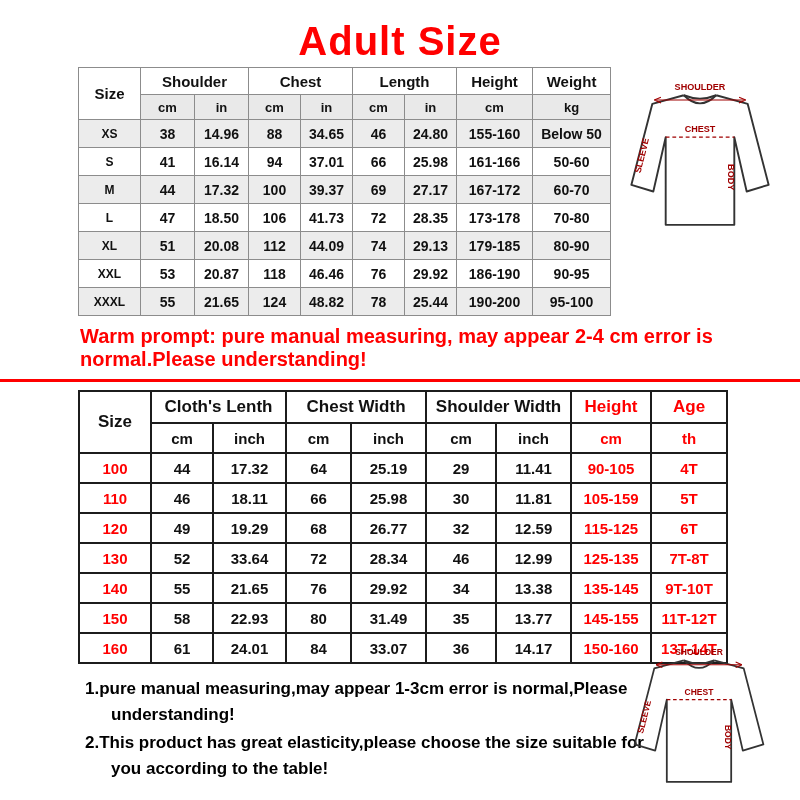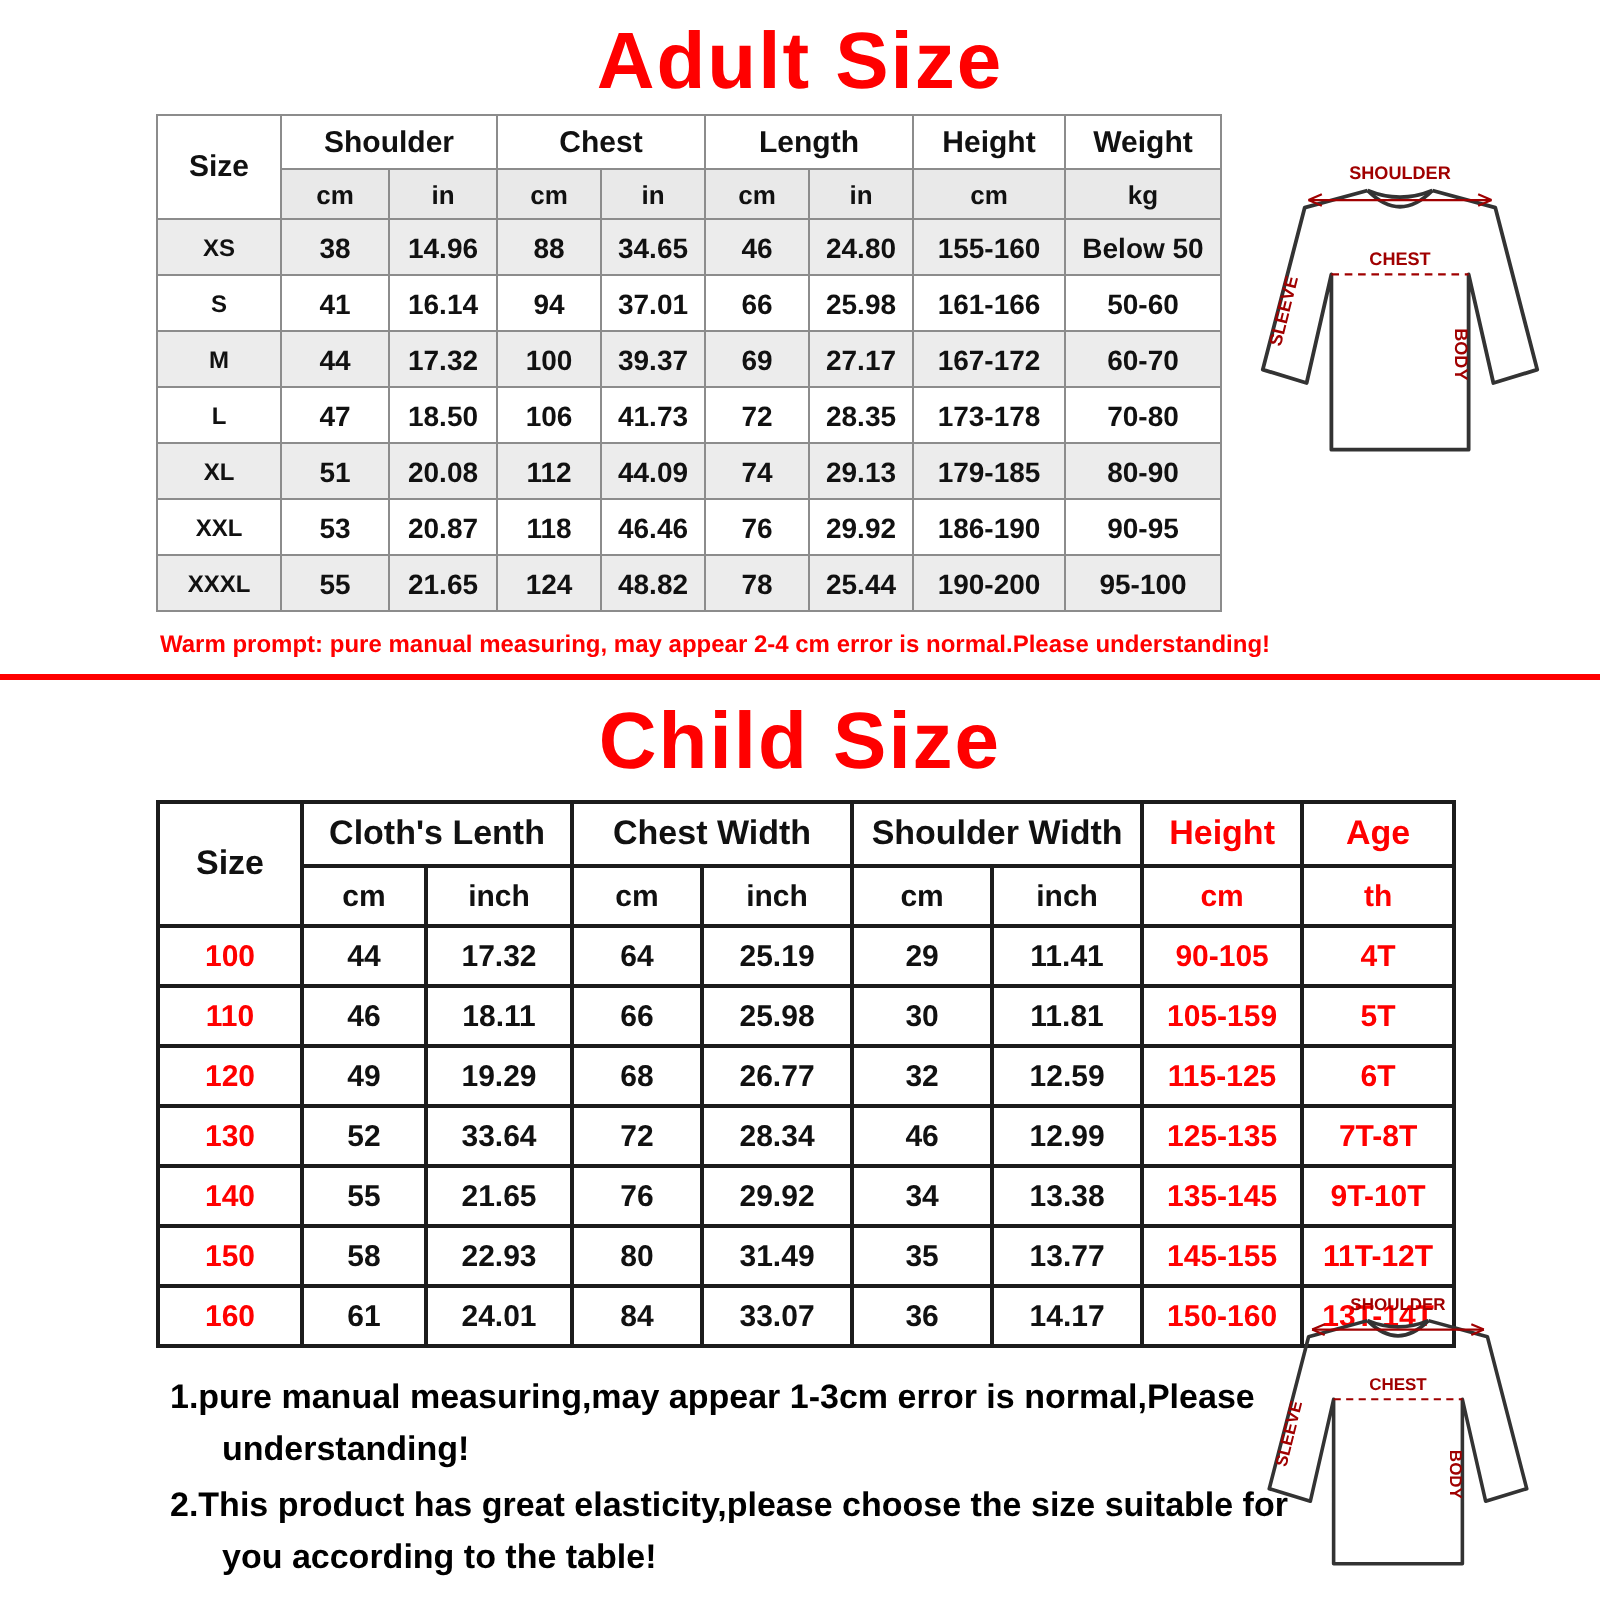--- a/index.html
+++ b/index.html
@@ -1,36 +1,36 @@
 <!DOCTYPE html>
 <html><head>
 <meta charset="utf-8">
 <style>
   * { margin:0; padding:0; box-sizing:border-box; }
   html,body { background:#ffffff; }
   body { font-family:"Liberation Sans", sans-serif; }
   .page { position:relative; width:800px; height:800px; background:#fff; overflow:hidden; margin:0 auto; }
 
   .main-title { color:#ff0000; font-weight:bold; font-size:40px; text-align:center; line-height:1.05; letter-spacing:1px; }
-  .adult-title { padding-top:10px; }
+  .adult-title { padding-top:20px; }
   .child-title { padding-top:10px; }
 
   table { border-collapse:collapse; table-layout:fixed; }
 
   
   .adult-table { margin:5px 0 0 78px; width:532px; }
   .adult-table th, .adult-table td { border:1px solid #8c8c8c; text-align:center; vertical-align:middle; font-weight:bold; color:#111; overflow:hidden; }
   .adult-table thead tr.group-row th { height:27px; font-size:15px; background:#fff; }
   .adult-table thead th.size-head { font-size:17px; background:#fff; }
   .adult-table thead tr.unit-row th { height:25px; font-size:13px; background:#e9e9e9; }
   .adult-table tbody td { height:28px; font-size:14px; background:#fff; }
   .adult-table tbody tr:nth-child(odd) td { background:#ececec; }
   .adult-table tbody td:first-child { font-size:12px; }
 
-  .warning { color:#ff0000; font-weight:bold; font-size:12px; padding:9px 10px 8px 80px; }
+  .warning { color:#ff0000; font-weight:bold; font-size:20px; padding:9px 10px 8px 80px; }
   .divider { border:none; border-top:3px solid #ff0000; width:800px; }
 
   
   .child-table { margin:8px 0 0 78px; width:648px; }
   .child-table th, .child-table td { border:2px solid #1c1c1c; text-align:center; vertical-align:middle; font-weight:bold; color:#111; background:#fff; overflow:hidden; }
   .child-table thead tr.group-row th { height:32px; font-size:17px; }
   .child-table thead tr.unit-row th { height:30px; font-size:15px; }
   .child-table tbody td { height:30px; font-size:15px; }
   .child-table th.red, .child-table td:first-child,
   .child-table tbody td:nth-child(8), .child-table tbody td:nth-child(9) { color:#ff0000; }
@@ -180,21 +180,20 @@
       </g>
       <g fill="#a00000" font-size="9.5" font-weight="bold" font-family="Liberation Sans, sans-serif">
         <text x="100" y="10" text-anchor="middle">SHOULDER</text>
         <text x="100" y="55" text-anchor="middle">CHEST</text>
         <text x="42" y="80" text-anchor="middle" transform="rotate(-76 42 80)">SLEEVE</text>
         <text x="129" y="102" text-anchor="middle" transform="rotate(90 129 102)">BODY</text>
       </g>
     </svg>
   </div>
 
-  <div class="main-title child-title">Child Size</div>
 
   <table class="child-table">
     <colgroup>
       <col style="width:72px">
         <col style="width:62px">
         <col style="width:73px">
       <col style="width:65px">
         <col style="width:75px">
         <col style="width:70px">
       <col style="width:75px">

